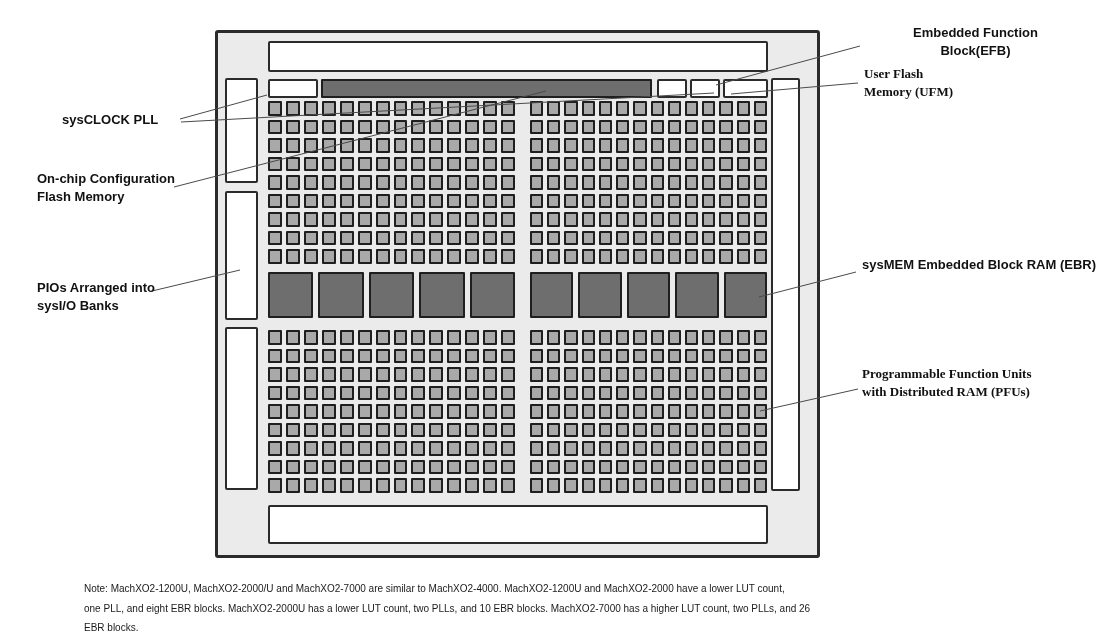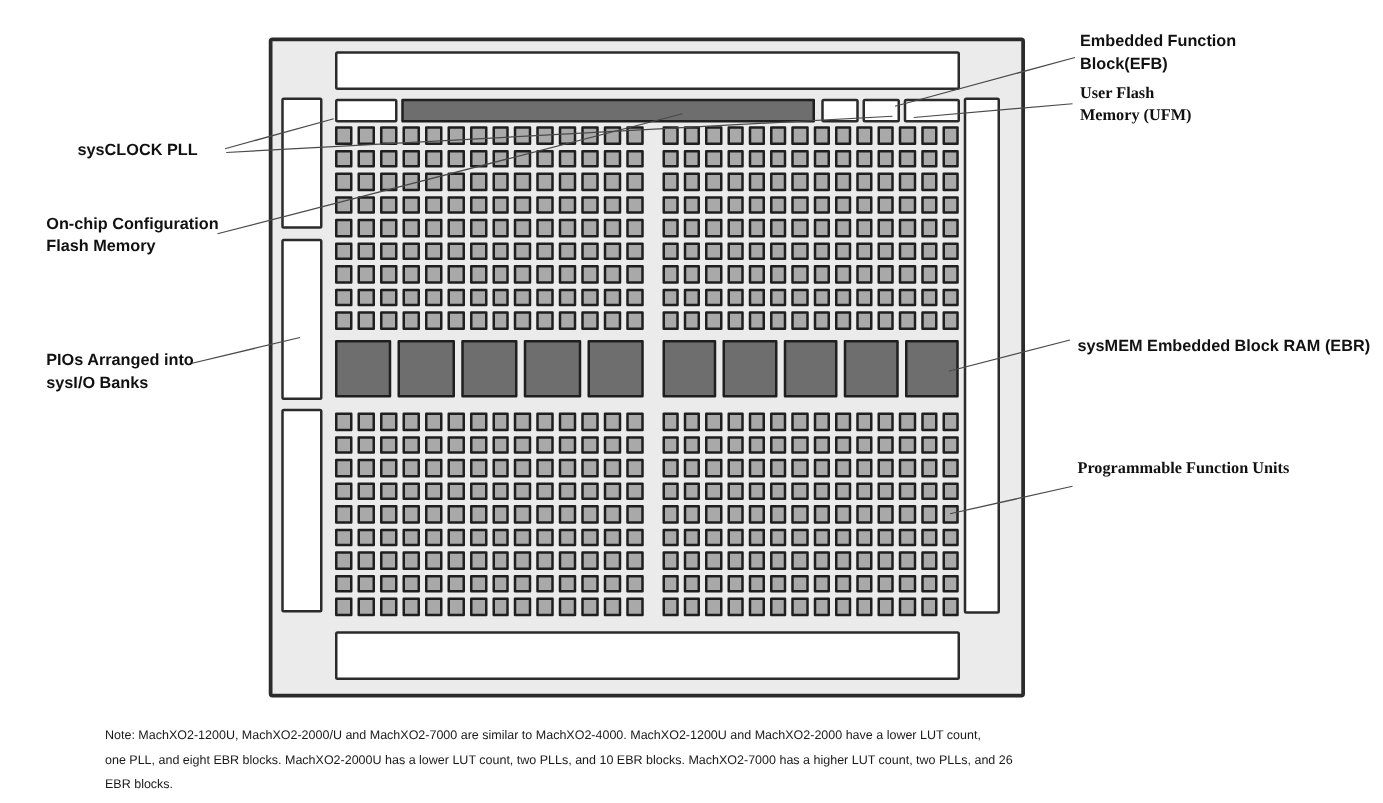--- a/index.html
+++ b/index.html
@@ -625,34 +625,35 @@
   <div class="lbl" style="left:37px; top:279px;">
     <div>PIOs Arranged into</div>
     <div>sysI/O Banks</div>
   </div>
 
   <div class="lbl" style="left:37px; top:170px;">
     <div>On-chip Configuration</div>
     <div>Flash Memory</div>
   </div>
 
-  <div class="lbl" style="left:864px; top:24px;">
+  <div class="lbl" style="left:913px; top:24px;text-align:center;">
     <div>Embedded Function</div>
     <div>Block(EFB)</div>
   </div>
 
   <div class="lbl" style="left:864px; top:65px;font-family:Liberation Serif, serif;">
     <div>User Flash</div>
     <div>Memory (UFM)</div>
   </div>
 
-  <div class="lbl" style="left:862px; top:268px;">sysMEM Embedded Block RAM (EBR)</div>
+  <div class="lbl" style="left:862px; top:256px;">sysMEM Embedded Block RAM (EBR)</div>
 
   <div class="lbl" style="left:862px; top:365px;font-family:Liberation Serif, serif;">
     <div>Programmable Function Units</div>
+    <div>with Distributed RAM (PFUs)</div>
   </div>
 
   <div class="note">
     <div>Note: MachXO2-1200U, MachXO2-2000/U and MachXO2-7000 are similar to MachXO2-4000. MachXO2-1200U and MachXO2-2000 have a lower LUT count,</div>
     <div>one PLL, and eight EBR blocks. MachXO2-2000U has a lower LUT count, two PLLs, and 10 EBR blocks. MachXO2-7000 has a higher LUT count, two PLLs, and 26</div>
     <div>EBR blocks.</div>
   </div>
 
 </div>
 

